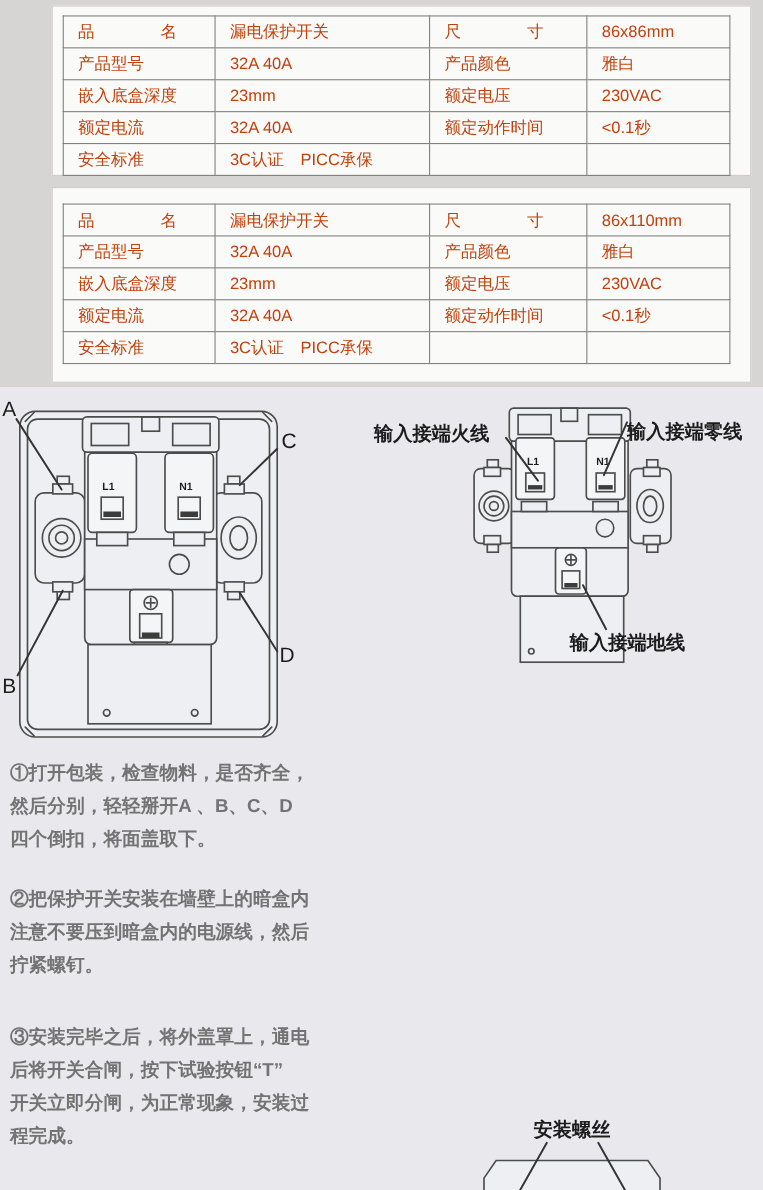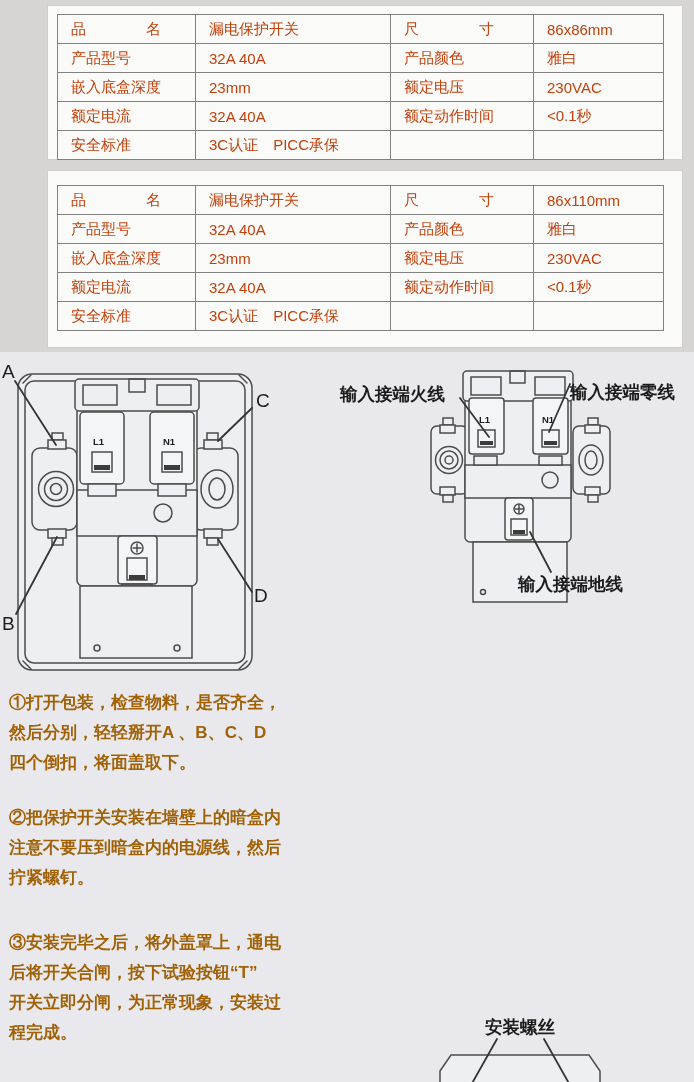--- a/index.html
+++ b/index.html
@@ -16,21 +16,21 @@
   table.spec td {
     border:1px solid #818181; height:29px; padding:0 4px 0 13px;
     font-size:15px; color:#c2410c; vertical-align:middle; white-space:pre;
     overflow:hidden;
   }
   .panel2 table.spec { top:14px; }
 
   
   .diagram-area { position:absolute; left:0; top:352px; width:694px; height:730px; background:#e9e9ed; }
   .instr { position:absolute; left:9px; width:350px; font-size:17px; line-height:30px;
-           font-weight:bold; color:#a16207; white-space:pre-line; }
+           font-weight:bold; color:#737373; white-space:pre-line; }
   .instr1 { top:336px; } .instr2 { top:451px; } .instr3 { top:576px; }
 
   svg.diag { position:absolute; }
   .d1 { left:0px;   top:0px;   width:270px; height:320px; }
   .d2 { left:330px; top:10px;  width:364px; height:248px; }
   .d3 { left:360px; top:3px;   width:334px; height:427px; }
   .d3wrap { position:absolute; left:0; top:652px; width:694px; height:430px; }
 
   .ln    { stroke:#4c4c4c; stroke-width:1.5; fill:none; stroke-linecap:round; }
   .thick { stroke:#4c4c4c; stroke-width:2;   fill:none; }

